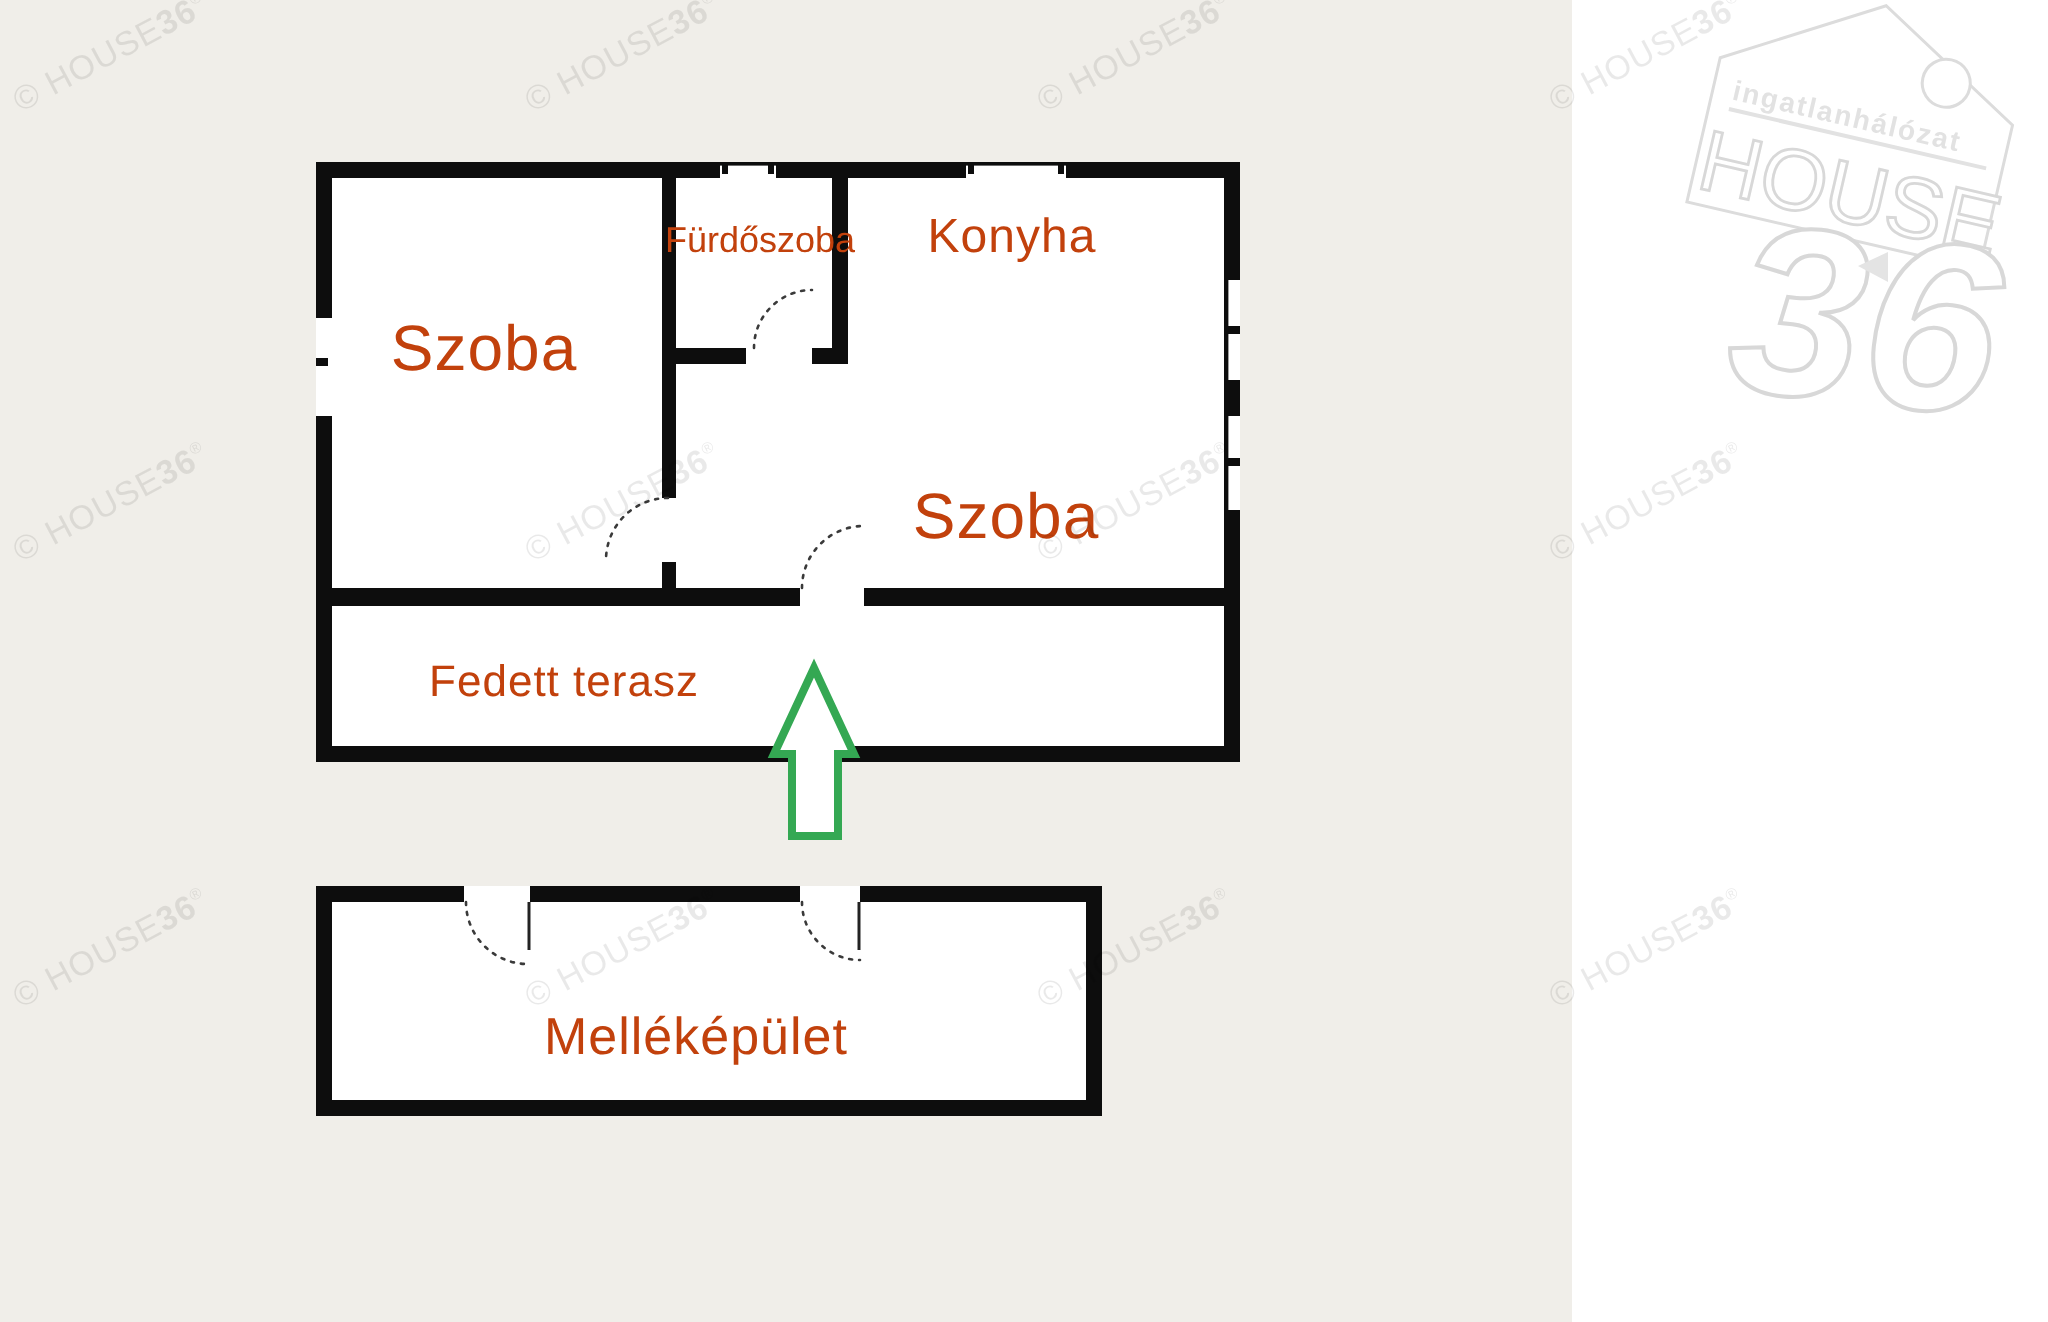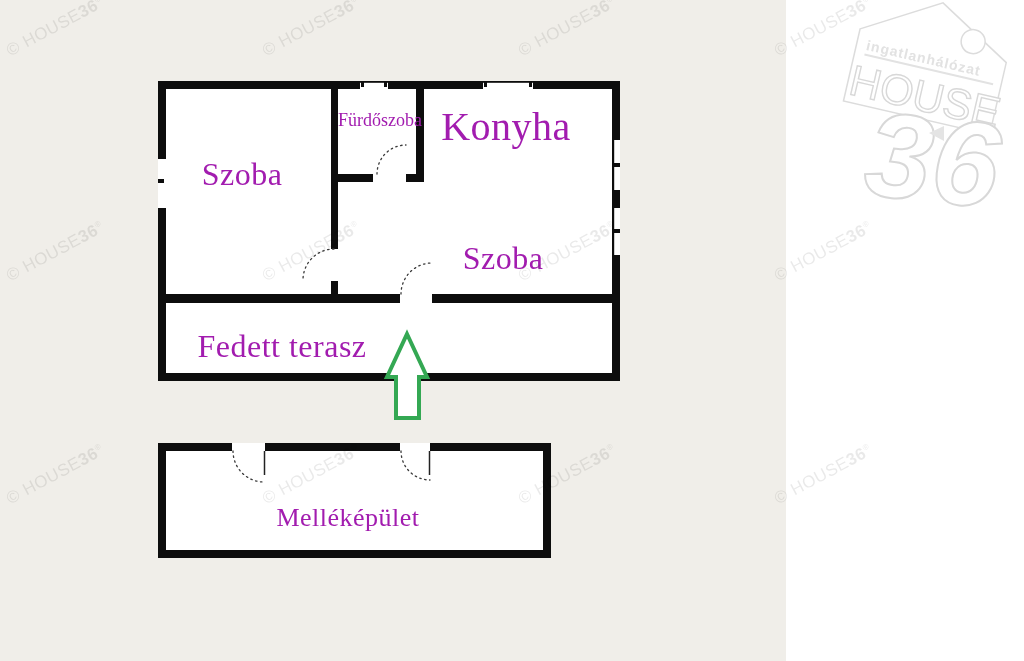--- a/index.html
+++ b/index.html
@@ -9,28 +9,28 @@
     background:var(--bg,#f0eee9);
     position:relative;overflow:hidden;
   }
   .stage{position:absolute;left:0;top:0;width:1024px;height:661px;}
   .white-panel{
     position:absolute;left:786px;top:0;width:238px;height:661px;
     background:var(--panel,#ffffff);
   }
   .plan-svg{position:absolute;left:0;top:0;}
   .label{
-    position:absolute;color:#a21caf;white-space:nowrap;
-    transform:translateX(-50%);line-height:1.0;letter-spacing:0.5px;font-family:Liberation Serif, serif;
+    position:absolute;color:#c2410c;white-space:nowrap;
+    transform:translateX(-50%);line-height:1.0;letter-spacing:0.5px;
   }
   .lbl-szoba-left   {left:242px;top:158px;font-size:32px;}
   .lbl-furdoszoba   {left:380px;top:111px;font-size:18px;letter-spacing:0;}
-  .lbl-konyha       {left:506px;top:107px;font-size:40px;}
+  .lbl-konyha       {left:506px;top:107px;font-size:24px;}
   .lbl-szoba-right  {left:503px;top:242px;font-size:32px;}
-  .lbl-fedett-terasz{left:282px;top:330px;font-size:32px;text-align:right;}
+  .lbl-fedett-terasz{left:282px;top:330px;font-size:22px;text-align:right;}
   .lbl-mellekepulet {left:348px;top:505px;font-size:26px;}
   .wm{
     position:absolute;color:rgba(0,0,0,0.085);
     font-size:17px;letter-spacing:0.5px;white-space:nowrap;
     transform:rotate(-28deg);transform-origin:left center;
     user-select:none;
   }
   .wm .wm-bold{font-weight:700;}
   .wm .wm-reg{font-size:8px;vertical-align:7px;}
 </style>

